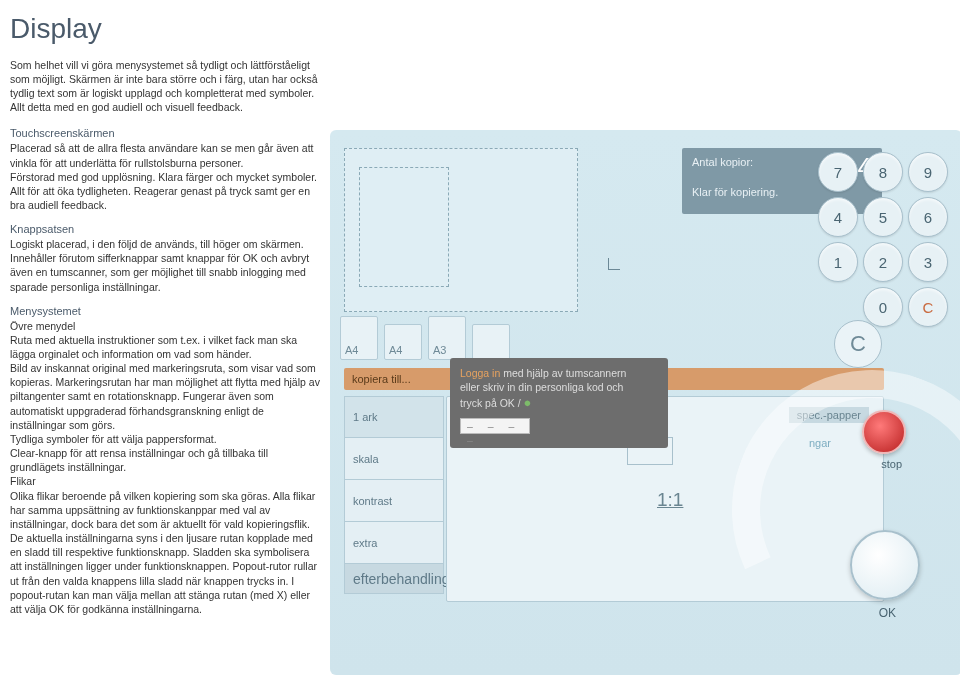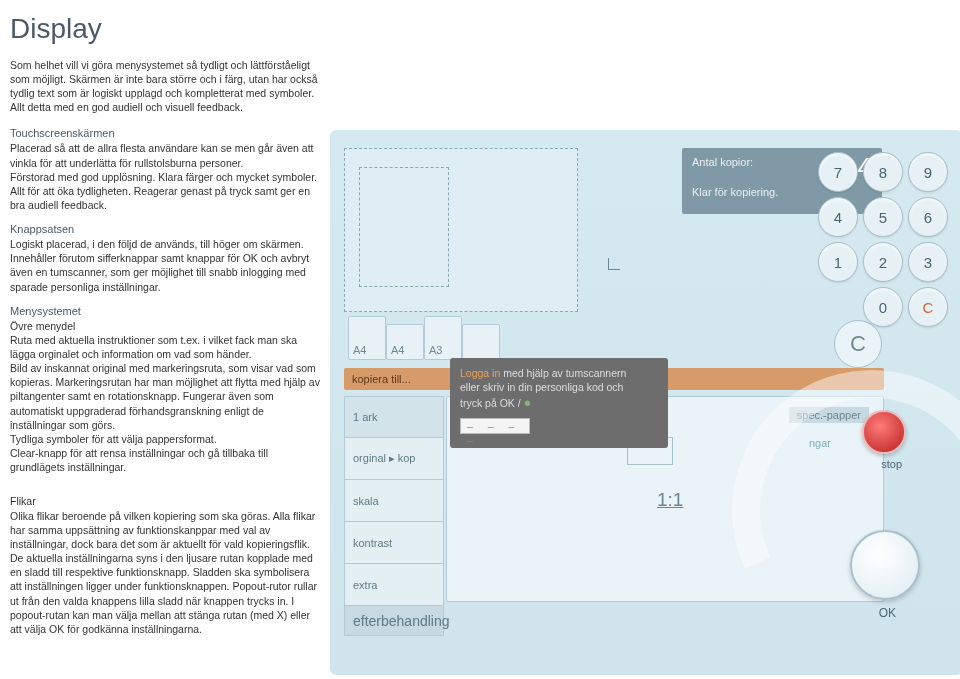--- a/index.html
+++ b/index.html
@@ -73,22 +73,22 @@
     position: absolute;
     left: 278px; top: 128px;
     width: 12px; height: 12px;
     border-left: 1px solid #6b8896;
     border-bottom: 1px solid #6b8896;
   }
 
   
   .paperrow {
     position: absolute;
-    left: 18px; top: 186px;
-    display: flex; gap: 0;
+    left: 10px; top: 186px;
+    display: flex; gap: 6px;
   }
   .paperbtn {
     width: 38px; height: 44px;
     border: 1px solid #b3cbd6;
     background: #e8f2f6;
     color: #6f8a97;
     font-size: 11px;
     display: flex; align-items: flex-end; justify-content: flex-start;
     padding: 3px 4px;
     border-radius: 2px;
@@ -281,21 +281,21 @@
     <div>Logiskt placerad, i den följd de används, till höger om skärmen. Innehåller förutom sifferknappar samt knappar för OK och avbryt även en tumscanner, som ger möjlighet till snabb inlogging med sparade personliga inställningar.</div>
   </div>
 
   <div class="section">
     <div class="section-title">Menysystemet</div>
     <div>Övre menydel</div>
     <div style="white-space:pre-line">Ruta med aktuella instruktioner som t.ex. i vilket fack man ska lägga orginalet och information om vad som händer.
 Bild av inskannat original med markeringsruta, som visar vad som kopieras. Markeringsrutan har man möjlighet att flytta med hjälp av piltangenter samt en rotationsknapp. Fungerar även som automatiskt uppgraderad förhandsgranskning enligt de inställningar som görs.
 Tydliga symboler för att välja pappersformat.
 Clear-knapp för att rensa inställningar och gå tillbaka till grundlägets inställningar.</div>
-    <div style="margin-top:20px">Flikar</div>
+    <div style="margin-top:0">Flikar</div>
     <div>Olika flikar beroende på vilken kopiering som ska göras. Alla flikar har samma uppsättning av funktionskanppar med val av inställningar, dock bara det som är aktuellt för vald kopieringsflik. De aktuella inställningarna syns i den ljusare rutan kopplade med en sladd till respektive funktionsknapp. Sladden ska symbolisera att inställningen ligger under funktionsknappen. Popout-rutor rullar ut från den valda knappens lilla sladd när knappen trycks in. I popout-rutan kan man välja mellan att stänga rutan (med X) eller att välja OK för godkänna inställningarna.</div>
   </div>
 </div>
 
 <div class="panel">
 
   <div class="scanner">
     <div class="doc"></div>
   </div>
 
@@ -313,21 +313,20 @@
     <div class="paperbtn">A3</div>
     <div class="paperbtn sm"></div>
   </div>
 
   <div class="clearbtn">C</div>
 
   <div class="orangebar">kopiera till...</div>
 
   <div class="optstrip">
     <div class="optbtn">1 ark</div>
-    <div class="optbtn">orginal ▸ kop</div>
     <div class="optbtn">skala</div>
     <div class="optbtn">kontrast</div>
     <div class="optbtn">extra</div>
     <div class="eft">efterbehandling</div>
   </div>
 
   <div class="content">
     <div class="spec">spec.-papper</div>
     <div class="ngar">ngar</div>
     <div class="minigrid"></div>

